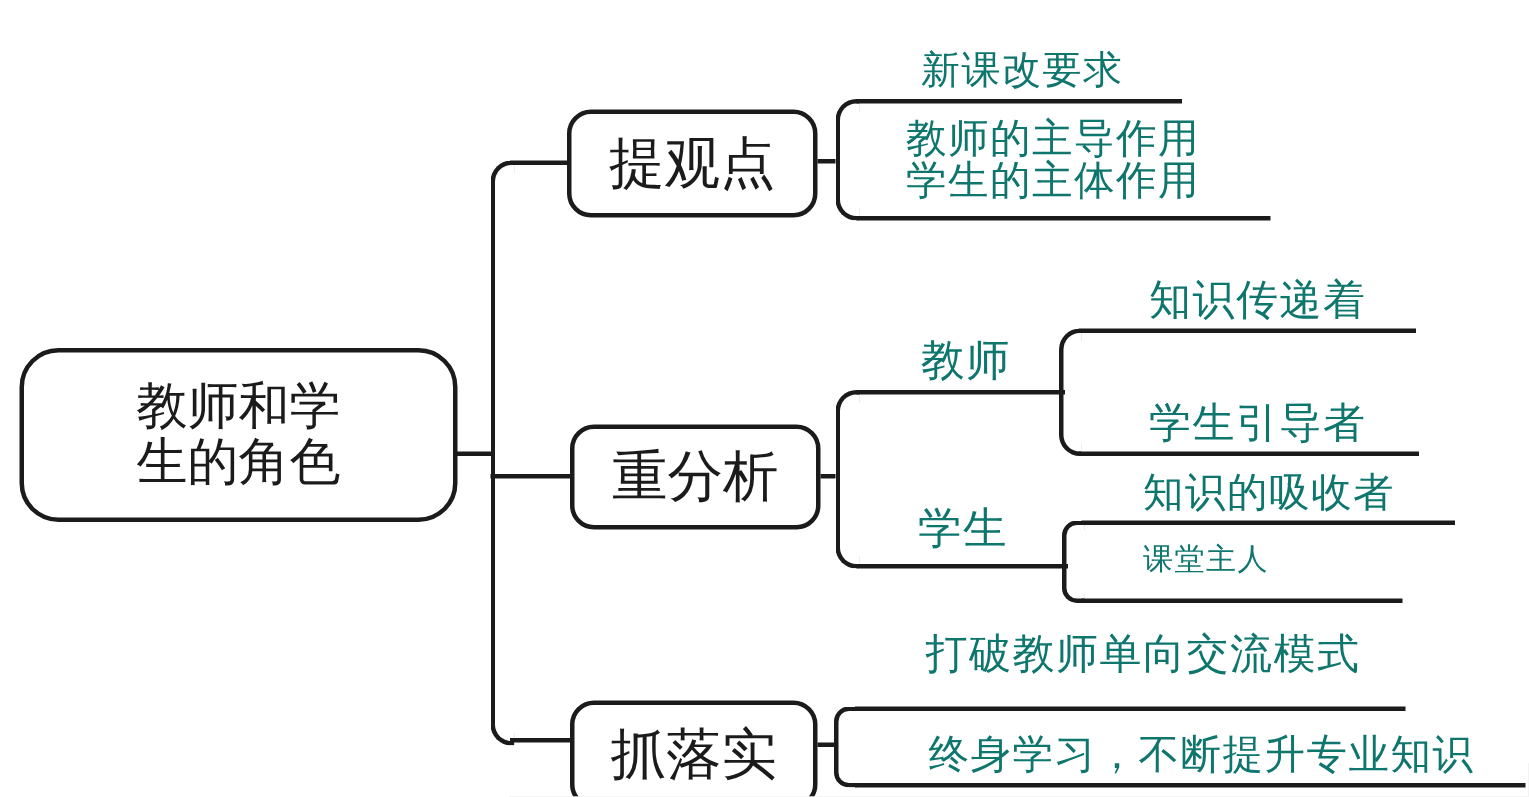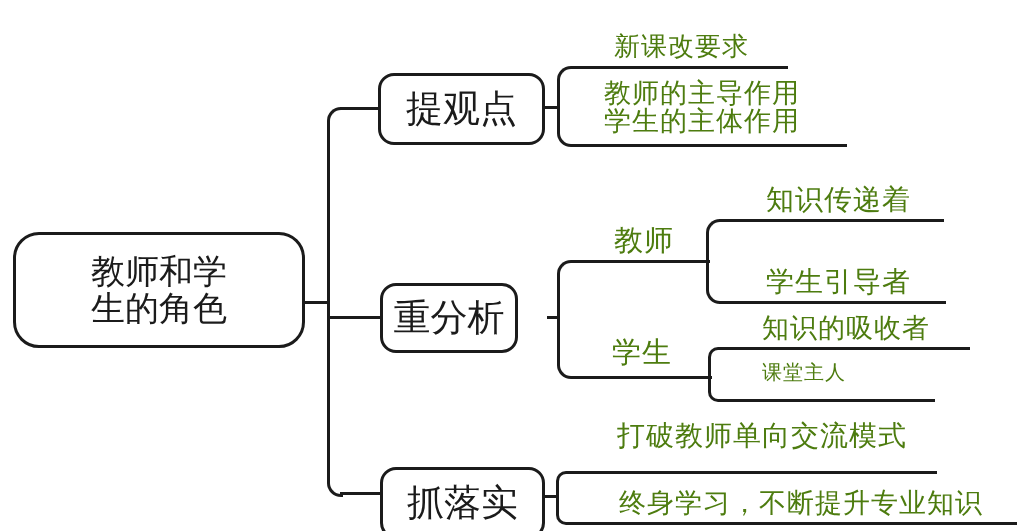--- a/index.html
+++ b/index.html
@@ -13,21 +13,21 @@
     position:absolute; border:3px solid var(--ink); border-radius:16px;
     display:flex; align-items:center; justify-content:center;
     background:var(--bg); box-sizing:border-box;
   }
   .hline { position:absolute; height:3px; background:var(--ink); }
   .bracket {
     position:absolute; box-sizing:border-box;
     border:3px solid var(--ink); border-right:none;
     border-radius:14px 0 0 14px; background:transparent;
   }
-  .txt { position:absolute; white-space:nowrap; color:#4d7c0f; letter-spacing:1px; }
+  .txt { position:absolute; white-space:nowrap; color:#0f766e; letter-spacing:1px; }
   .center2 { text-align:center; }
 </style>
 </head>
 <body>
 
 <div class="canvas">
 
   <div class="box" style="left:13px; top:232px; width:292px; height:116px; border-radius:26px;">
     <div class="center2" style="font-size:34px; line-height:37px;">
       <div>教师和学</div>
@@ -47,21 +47,21 @@
   <div class="hline" style="left:545px; top:106px; width:12px;"></div>
   <div class="bracket" style="left:557px; top:66px; width:16px; height:81px;"></div>
   <div class="hline" style="left:571px; top:66px; width:217px;"></div>
   <div class="hline" style="left:571px; top:144px; width:276px;"></div>
   <div class="txt" style="left:614px; top:29px; font-size:26px;">新课改要求</div>
   <div class="txt" style="left:604px; top:79px; font-size:27px; line-height:28px;">
     <div>教师的主导作用</div>
     <div>学生的主体作用</div>
   </div>
 
-  <div class="box" style="left:380px; top:283px; width:138px; height:70px;">
+  <div class="box" style="left:380px; top:283px; width:167px; height:70px;">
     <div style="font-size:37px;">重分析</div>
   </div>
   <div class="hline" style="left:547px; top:316px; width:10px;"></div>
   <div class="bracket" style="left:557px; top:260px; width:16px; height:119px;"></div>
 
   <div class="hline" style="left:571px; top:260px; width:139px;"></div>
   <div class="txt" style="left:614px; top:221px; font-size:29px;">教师</div>
   <div class="bracket" style="left:706px; top:219px; width:15px; height:85px;"></div>
   <div class="hline" style="left:719px; top:219px; width:225px;"></div>
   <div class="txt" style="left:766px; top:181px; font-size:28px;">知识传递着</div>

